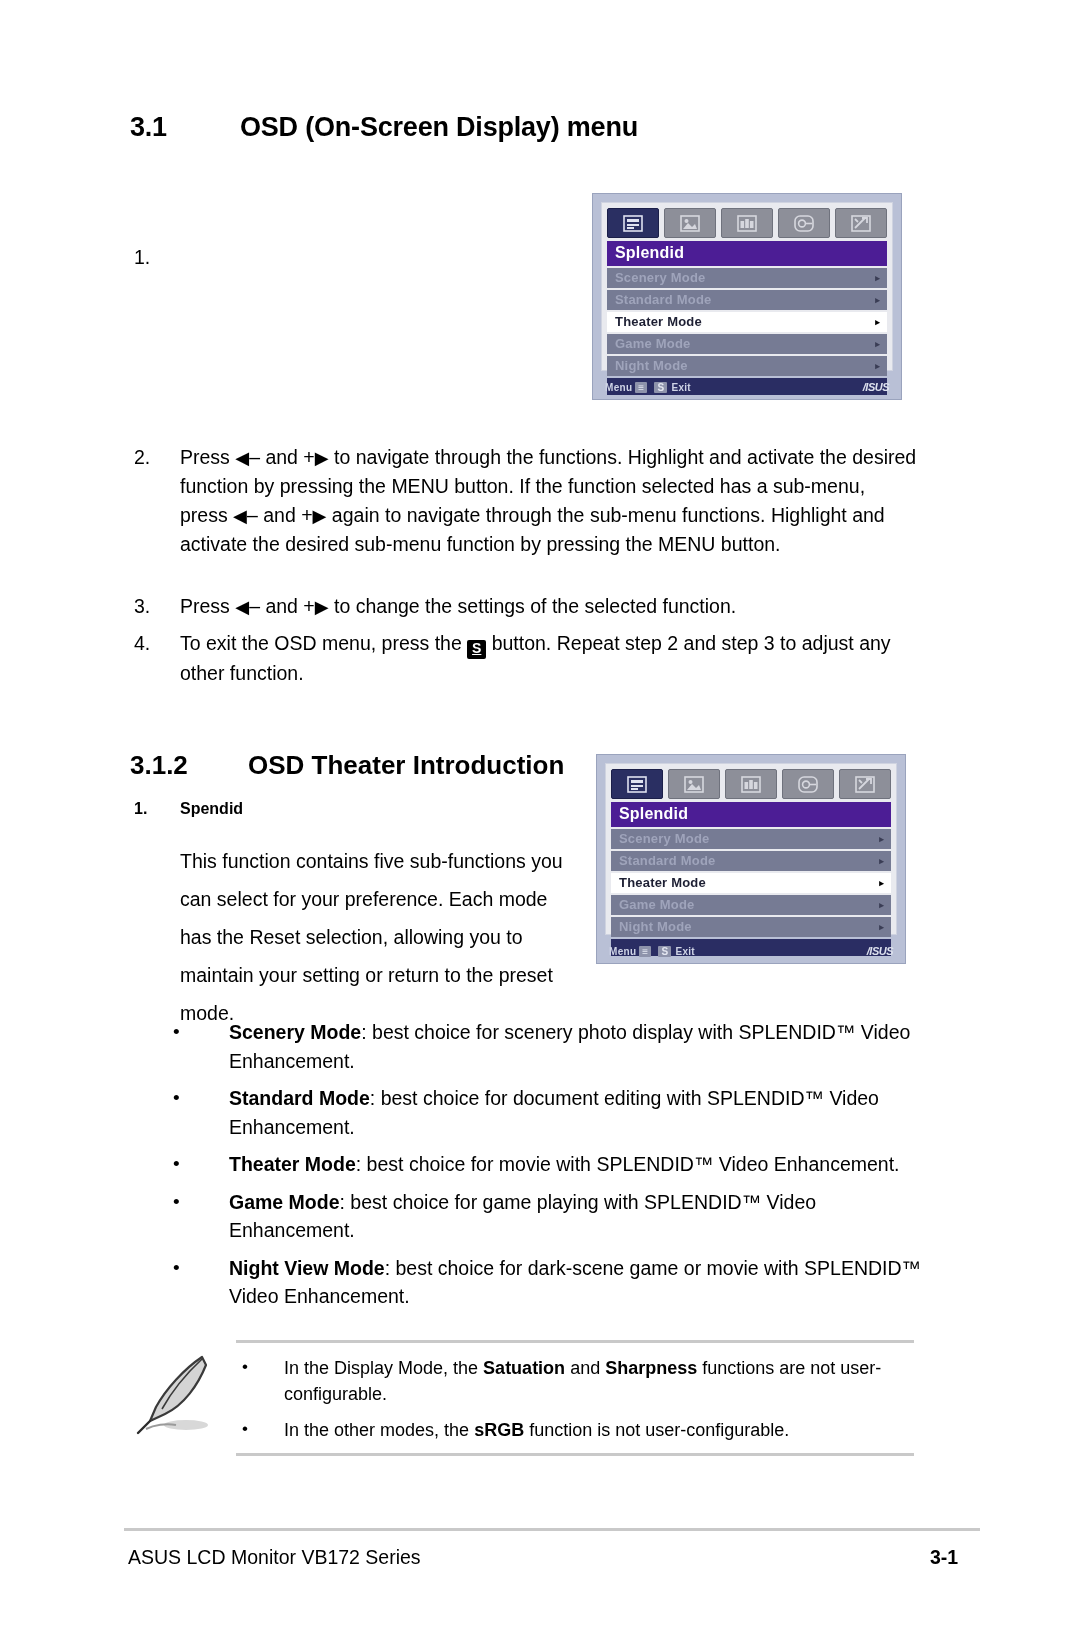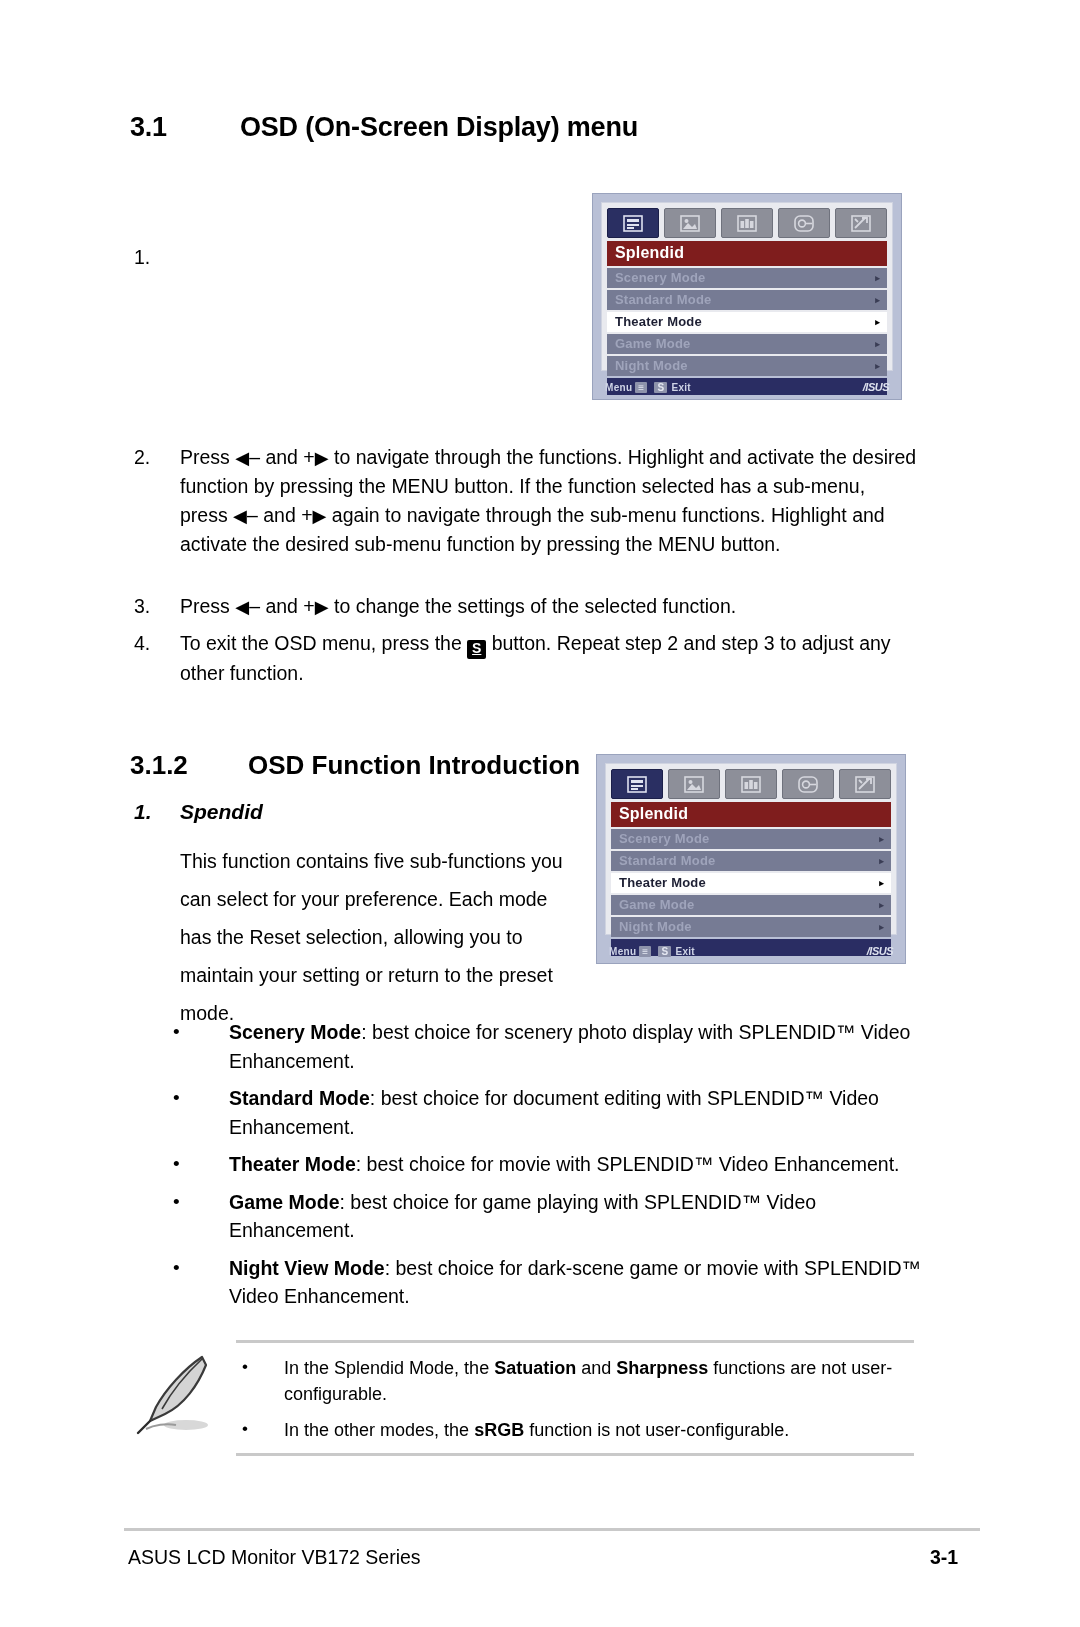--- a/index.html
+++ b/index.html
@@ -84,24 +84,23 @@
     vertical-align: -3px;
     border-radius: 2px;
   }
   .sbtn span { text-decoration: underline; }
 
   
   .subnum {
     position: absolute;
     left: 134px;
     top: 800px;
-    font-size: 21px;
+    font-size: 16px;
     font-weight: bold;
     white-space: nowrap;
-    font-style: italic;
   }
   .subnum .n { display: inline-block; width: 46px; }
 
   .splendid-para {
     position: absolute;
     left: 180px;
     top: 842px;
     width: 400px;
     font-size: 19.5px;
     line-height: 38px;
@@ -230,21 +229,21 @@
     align-items: center;
     justify-content: center;
   }
   .osd-tab.active {
     background: #2a2f62;
     border-color: #1b1f49;
   }
   .osd-tab svg { display: block; }
 
   .osd-title {
-    background: #7f1d1d;
+    background: #4c1d95;
     color: #ffffff;
     font-size: 16px;
     font-weight: bold;
     padding: 3px 8px 4px 8px;
     letter-spacing: 0.2px;
   }
   .osd-row {
     background: #767b94;
     color: #9fa4bb;
     font-size: 13px;
@@ -315,21 +314,21 @@
     <span class="marker">3.</span>
     <span class="body"><span>Press</span>&nbsp;<span class="gl gl-left"></span><span>– and</span>&nbsp;<span>+</span><span class="gl gl-right"></span>&nbsp;<span>to change the settings of the selected function.</span></span>
   </div>
 
   <div class="step" id="step4">
     <span class="marker">4.</span>
     <span class="body"><span>To exit the OSD menu, press the</span>&nbsp;<span class="sbtn"><span>S</span></span>&nbsp;<span>button. Repeat step 2 and step 3 to adjust any other function.</span></span>
   </div>
 
   <div class="h2" id="sec312">
-    <span class="num">3.1.2</span><span>OSD Function Introduction</span>
+    <span class="num">3.1.2</span><span>OSD Theater Introduction</span>
   </div>
 
   <div class="subnum">
     <span class="n">1.</span><span>Spendid</span>
   </div>
 
   <div class="splendid-para">This function contains five sub-functions you can select for your preference. Each mode has the Reset selection, allowing you to maintain your setting or return to the preset mode.</div>
 
   <div class="bullets">
     <div class="bullet">
@@ -356,21 +355,21 @@
         <svg viewBox="0 0 96 86" width="96" height="86">
           <ellipse cx="54" cy="74" rx="22" ry="5" fill="#d8d8d8"></ellipse>
           <path d="M70 6 C52 18 34 38 24 56 L18 70 L33 63 C52 54 66 34 74 14 Z" fill="#d4d4d4" stroke="#3a3a3a" stroke-width="2.2" stroke-linejoin="round"></path>
           <path d="M70 8 C55 22 40 40 30 58" fill="none" stroke="#3a3a3a" stroke-width="1.6"></path>
           <path d="M18 70 L6 82" stroke="#2b2b2b" stroke-width="2.4" stroke-linecap="round"></path>
           <path d="M14 78 C22 74 34 72 44 74" fill="none" stroke="#9a9a9a" stroke-width="2"></path>
         </svg>
       </div>
       <div class="note-items">
         <div class="note-item">
-          <span class="dot">•</span><span>In the Splendid Mode, the </span><b>Satuation</b><span> and </span><b>Sharpness</b><span> functions are not user-configurable.</span>
+          <span class="dot">•</span><span>In the Display Mode, the </span><b>Satuation</b><span> and </span><b>Sharpness</b><span> functions are not user-configurable.</span>
         </div>
         <div class="note-item">
           <span class="dot">•</span><span>In the other modes, the </span><b>sRGB</b><span> function is not user-configurable.</span>
         </div>
       </div>
     </div>
     <div class="rule bottom"></div>
   </div>
 
   <div class="footer-rule"></div>

